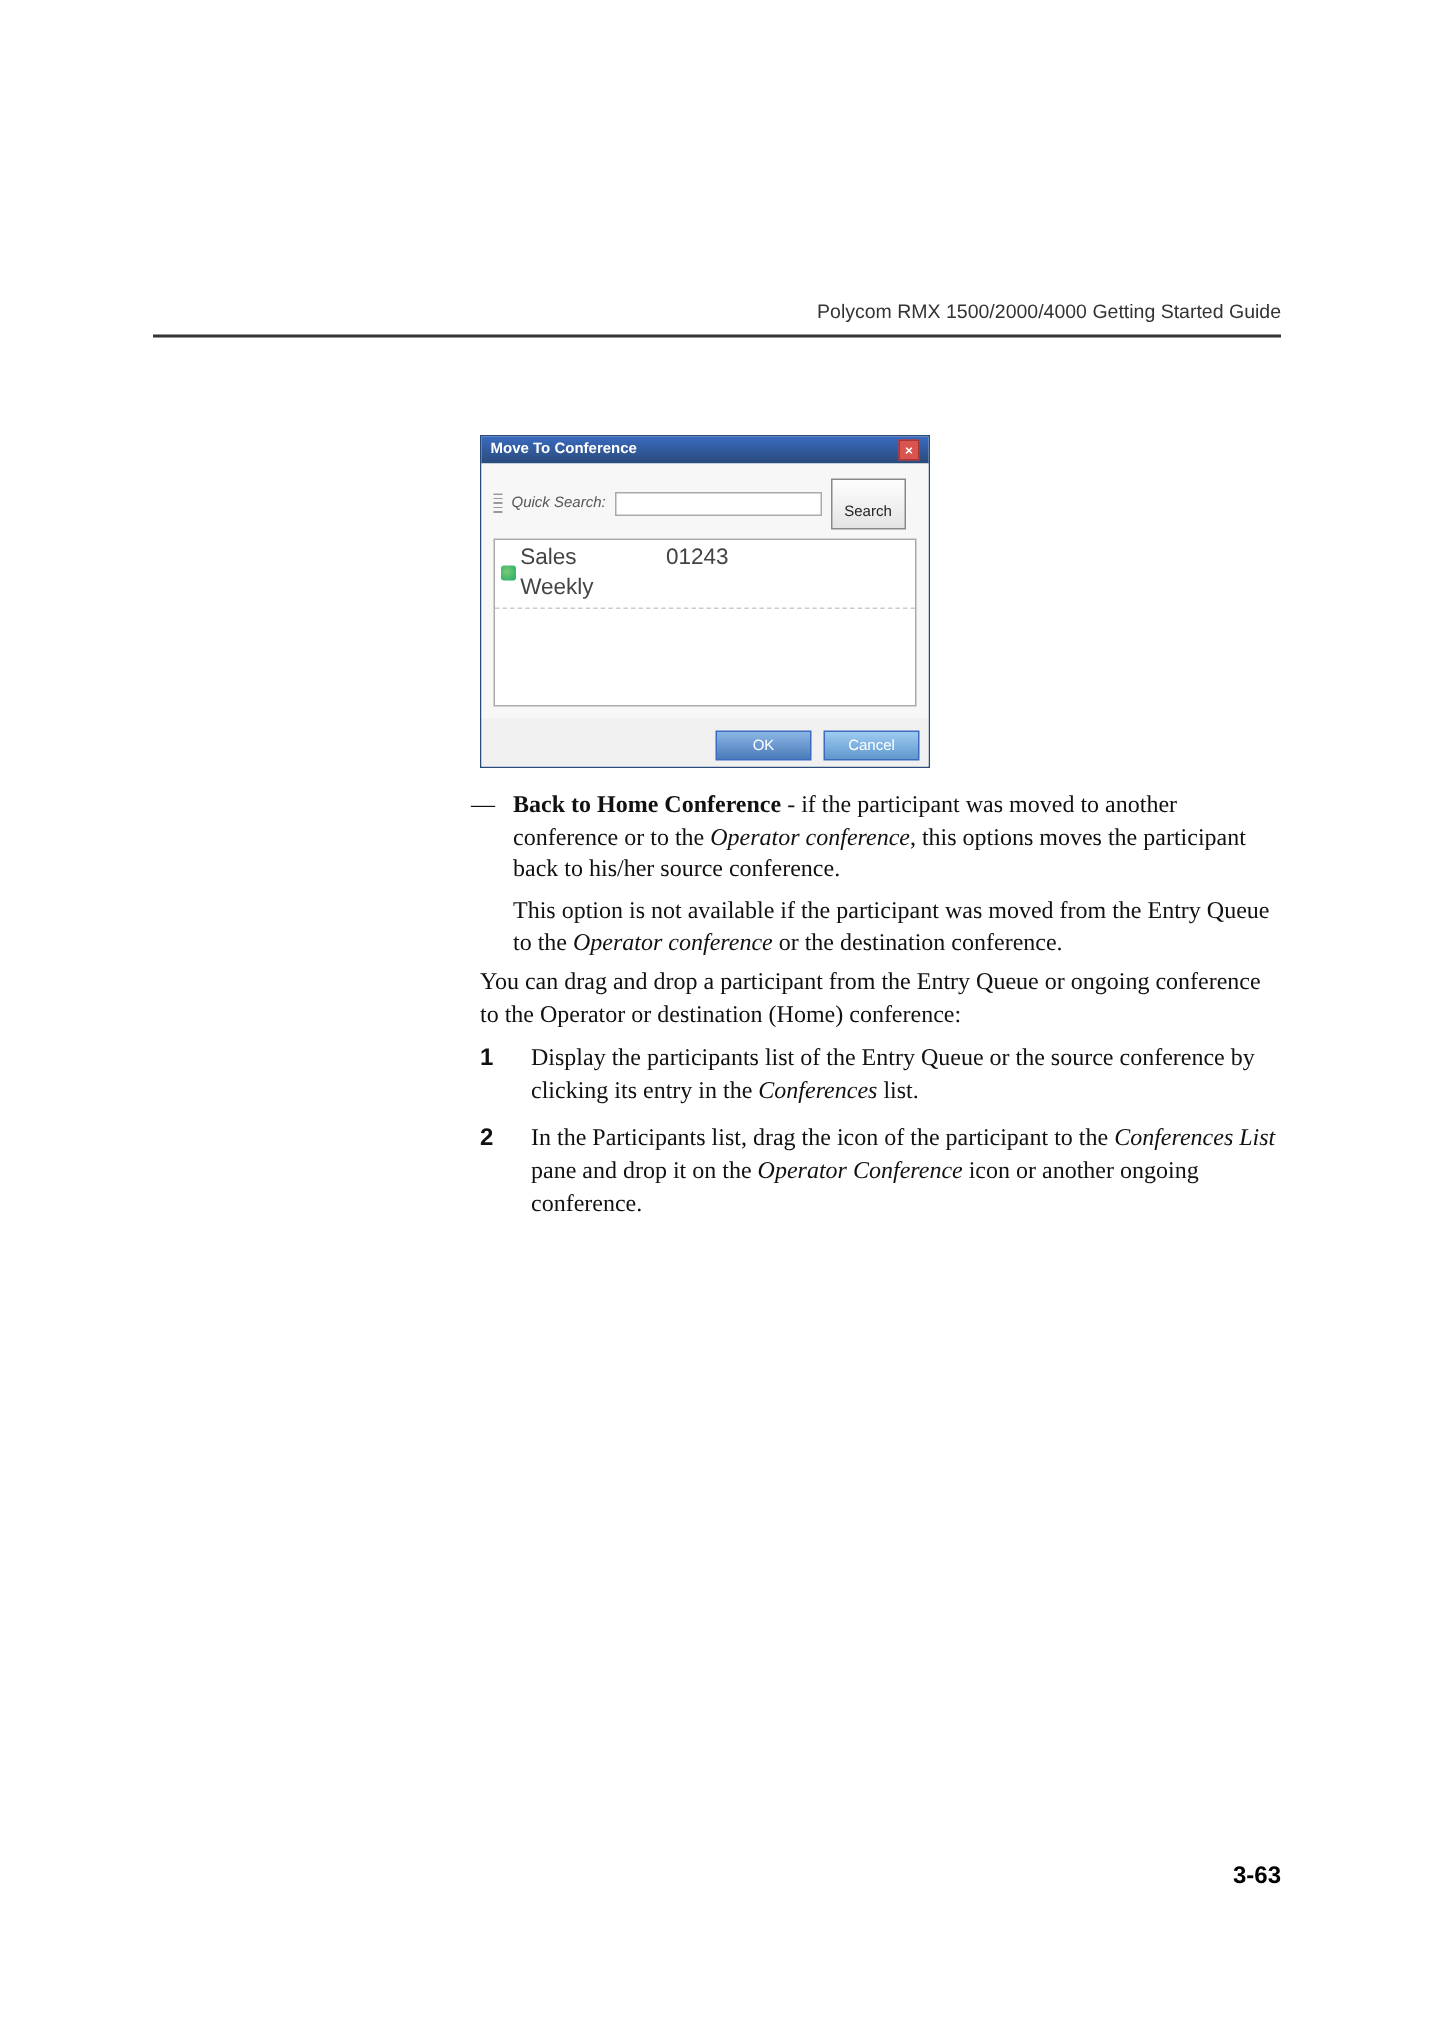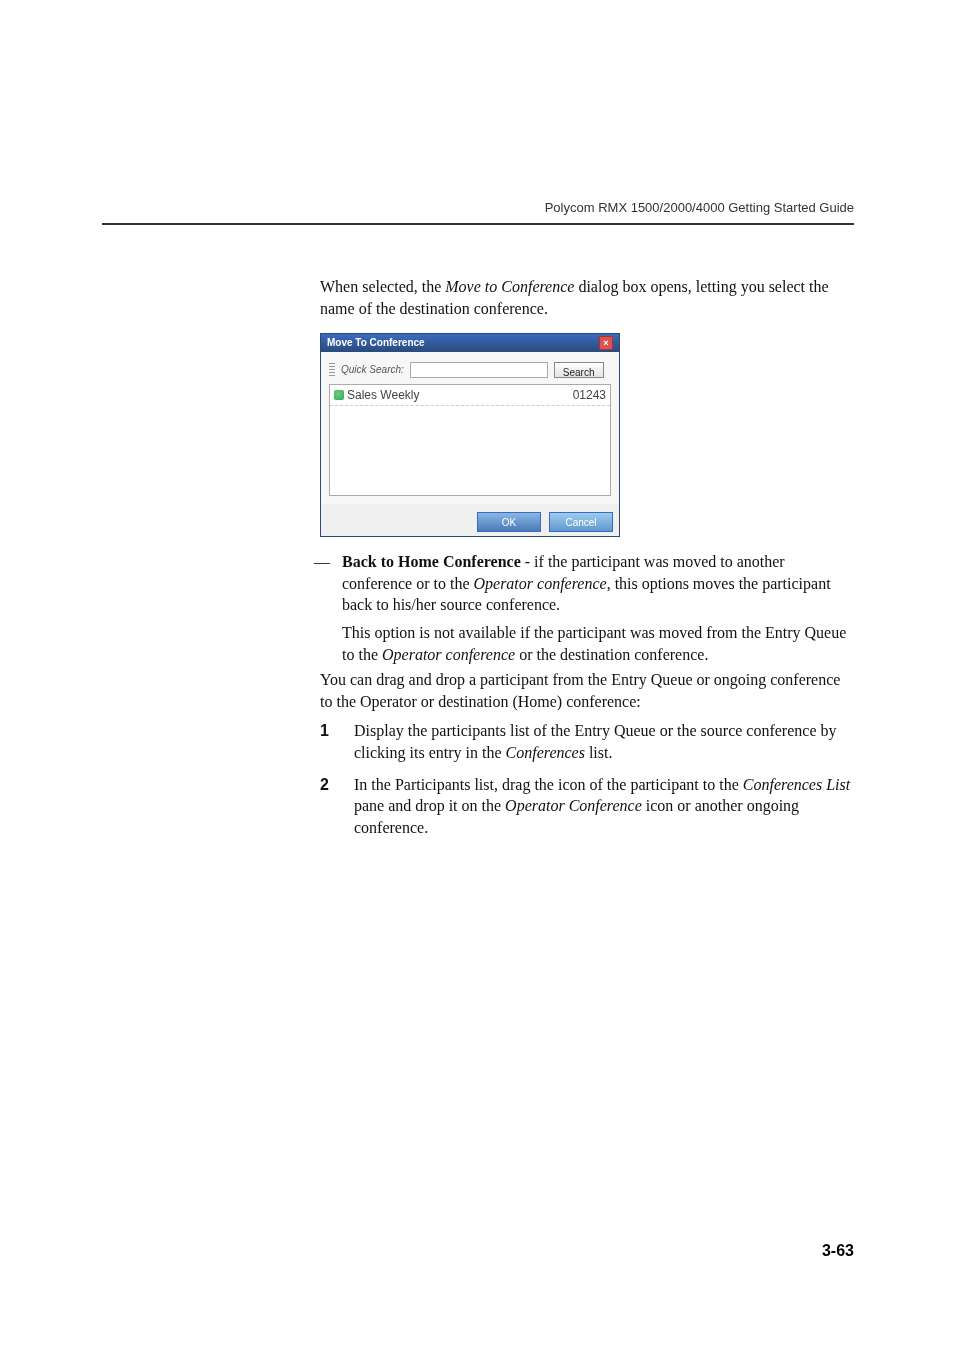--- a/index.html
+++ b/index.html
@@ -84,21 +84,21 @@
   .dlg-qs-input {
     flex: 0 0 90px;
     height: 16px;
     border: 1px solid #aaa;
     background: #fff;
     padding: 0 2px;
     font-size: 10px;
   }
   .dlg-search-btn {
     height: 16px;
-    padding: 4px 8px;
+    padding: 16px 8px;
     border: 1px solid #888;
     background: linear-gradient(#fefefe, #e4e4e4);
     color: #222;
     font-size: 10px;
   }
   .dlg-table {
     border: 1px solid #aaa;
     background: #fff;
   }
   .dlg-tbl-head {
@@ -122,23 +122,22 @@
     border-left: 4px solid transparent;
     border-right: 4px solid transparent;
     border-top: 4px solid #666;
   }
   .dlg-tbl-body {
     height: 110px;
   }
   .dlg-tbl-row {
     display: flex;
     border-bottom: 1px dashed #ccc;
-    font-size: 12px;
+    font-size: 15px;
     color: #444;
-    text-align: right;
   }
   .dlg-td1 {
     width: 110px;
     padding: 2px 4px;
     display: flex;
     align-items: center;
     gap: 3px;
   }
   .dlg-td2 { flex: 1; padding: 2px 4px; }
   .row-icon {
@@ -220,23 +219,20 @@
 </head>
 <body>
 
 <div class="header-area">
   <div class="header-title">Polycom RMX 1500/2000/4000 Getting Started Guide</div>
   <hr class="header-rule">
 </div>
 
 <div class="content">
 
-  <p>
-    <span>When selected, the </span><em>Move to Conference</em><span> dialog box opens, letting you select the name of the destination conference.</span>
-  </p>
 
   <div class="dialog-box">
     <div class="dlg-titlebar">
       <span>Move To Conference</span>
       <span class="dlg-close">×</span>
     </div>
     <div class="dlg-body">
       <div class="dlg-row1">
         <span class="dlg-drag"></span>
         <span class="dlg-qs-label">Quick Search:</span>

